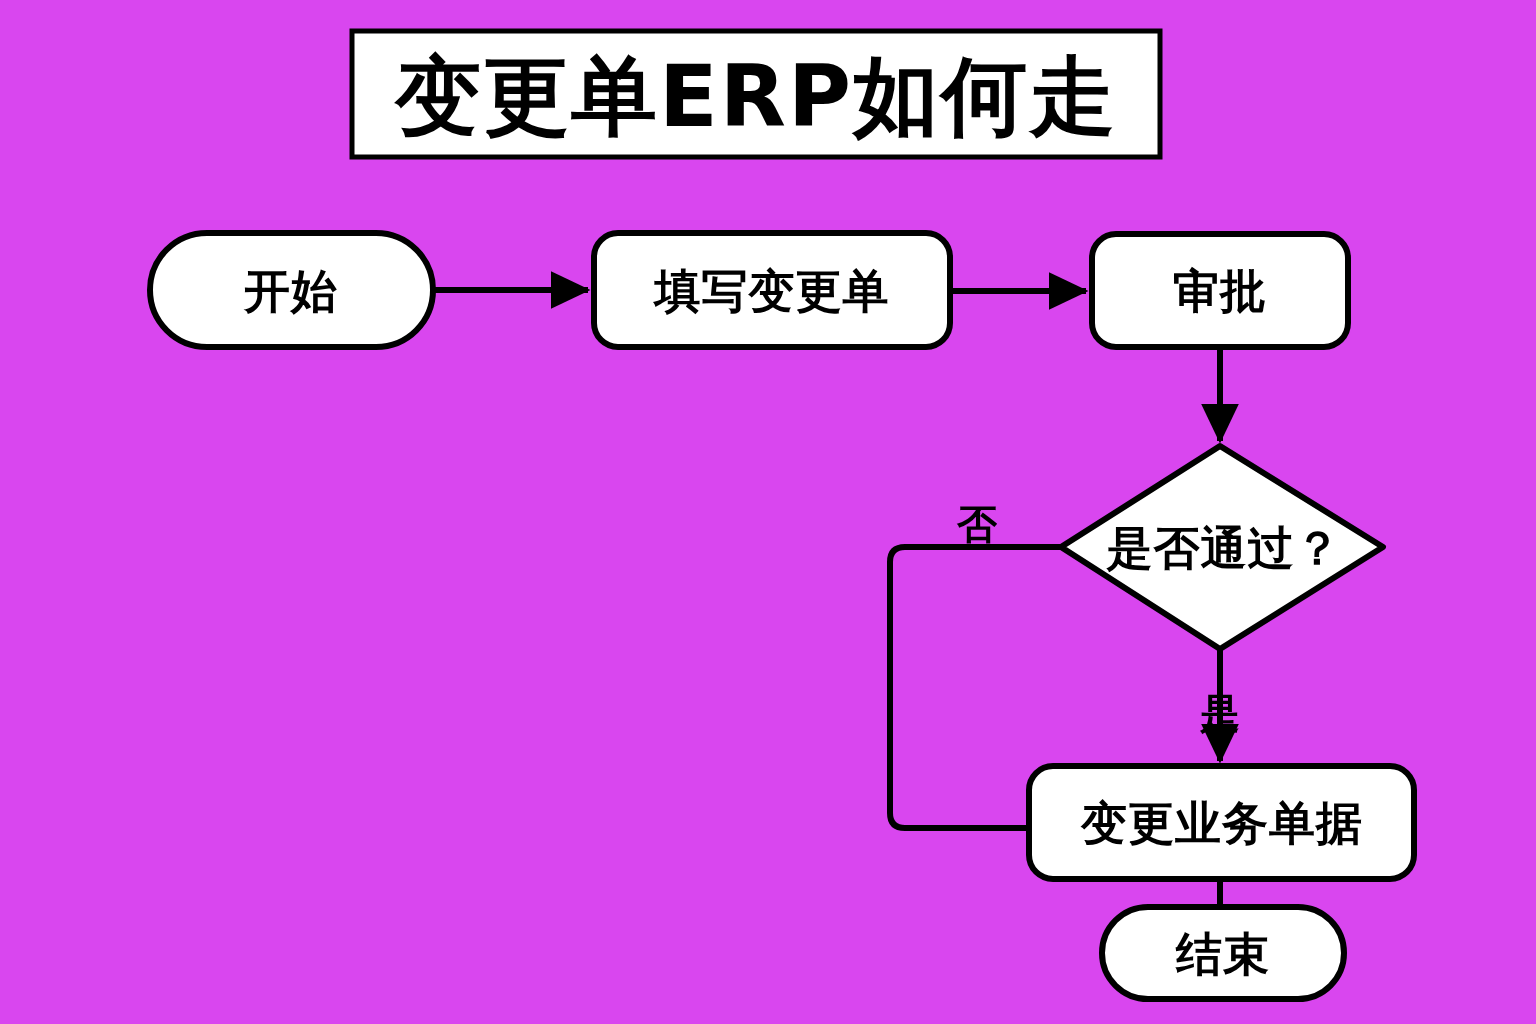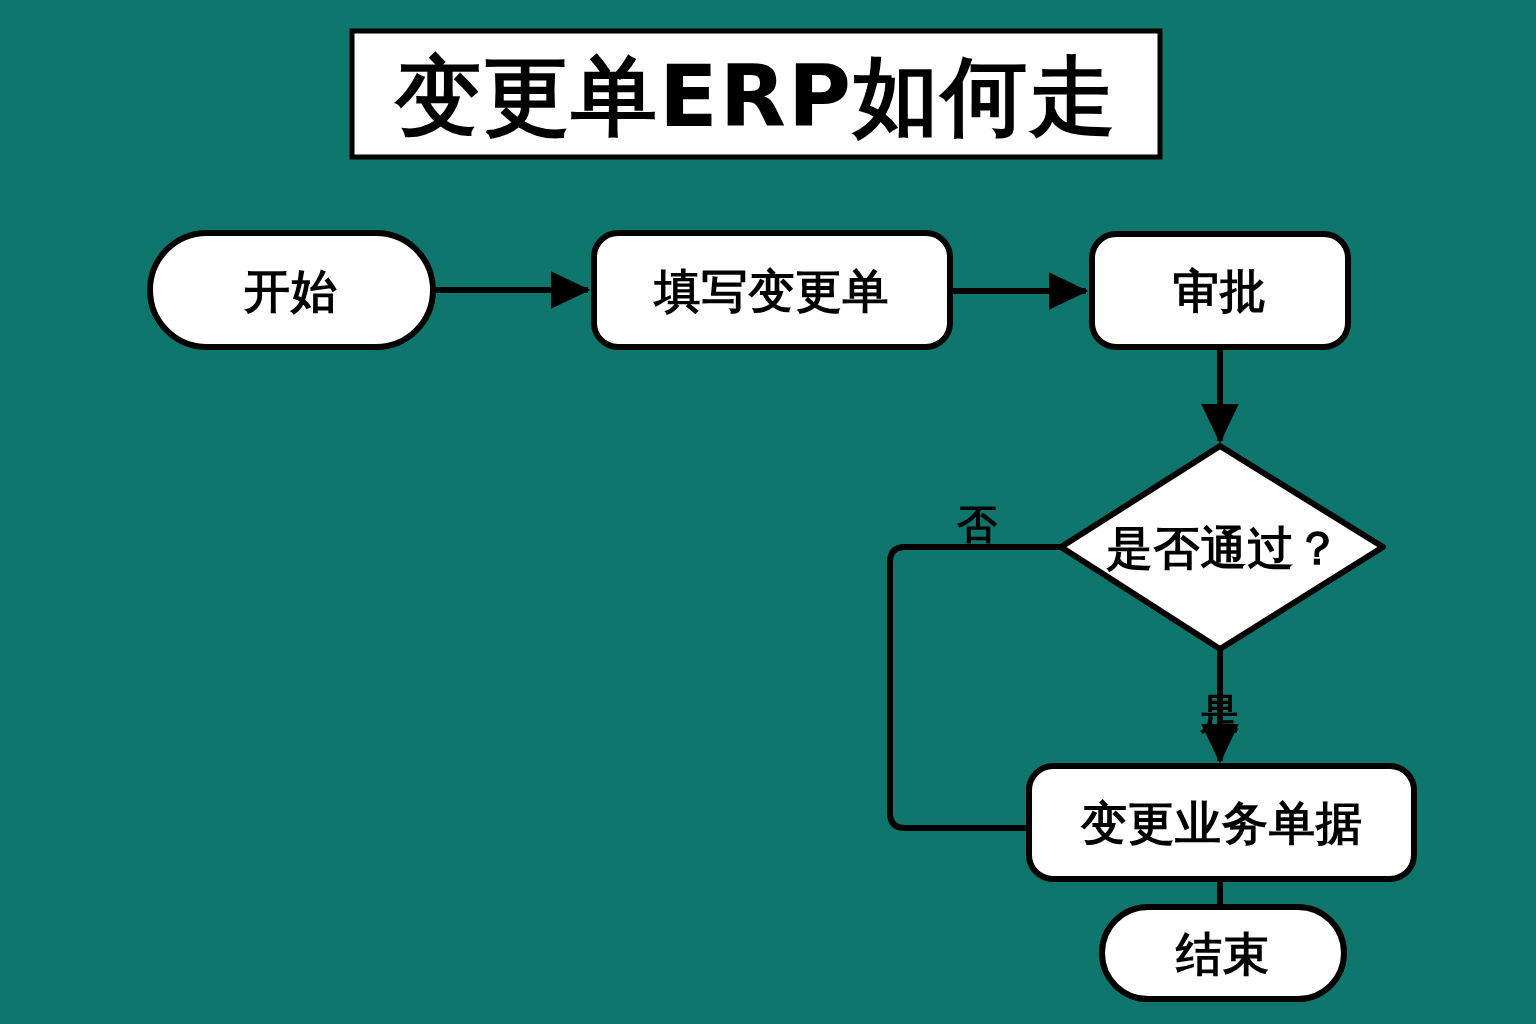--- a/index.html
+++ b/index.html
@@ -11,21 +11,21 @@
   body {
     width: 1536px;
     height: 1024px;
     overflow: hidden;
     font-family: "DejaVu Sans", "Liberation Sans", sans-serif;
   }
   #canvas {
     position: relative;
     width: 1536px;
     height: 1024px;
-    background: #0f766e;
+    background: #d946ef;
   }
   svg#diagram {
     position: absolute;
     top: 0;
     left: 0;
     width: 1536px;
     height: 1024px;
   }
   .shape-outline {
     fill: #ffffff;

